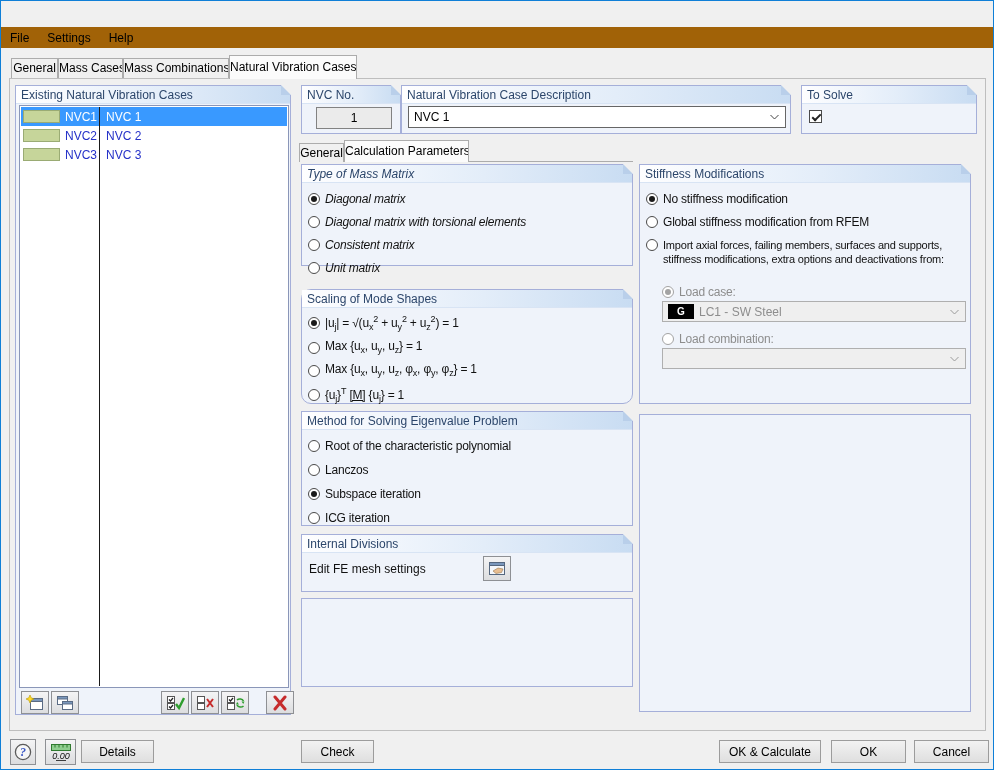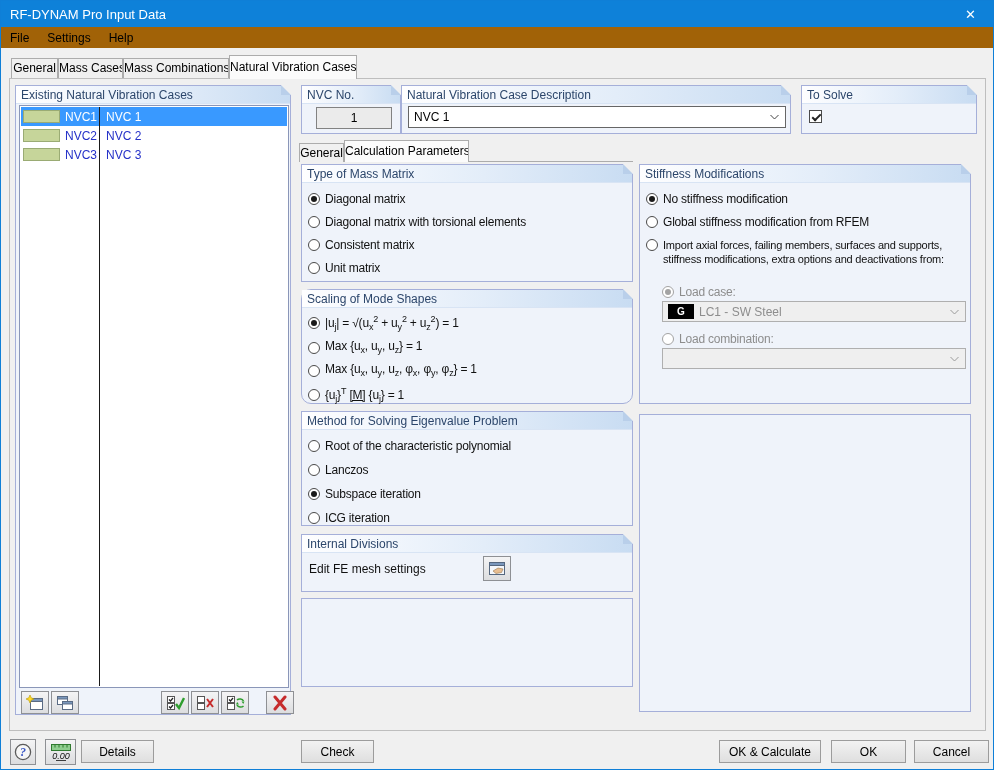--- a/index.html
+++ b/index.html
@@ -59,26 +59,20 @@
   
   .btn { position:absolute; background:linear-gradient(#F2F2F2,#DFDFDF); border:1px solid #9C9C9C; font-size:12px; color:#000; display:flex; align-items:center; justify-content:center; }
   .tbtn { position:absolute; background:linear-gradient(#F4F4F5,#DCDDDF); border:1px solid #8E9094; display:flex; align-items:center; justify-content:center; }
   svg { display:block; }
 </style>
 </head>
 <body>
 
 <div class="win">
 
-  <div class="titlebar">
-    <span class="title">RF-DYNAM Pro Input Data</span>
-    <div class="closebtn">
-      <span>✕</span>
-    </div>
-  </div>
 
   <div class="menubar">
     <span class="mitem">File</span>
     <span class="mitem">Settings</span>
     <span class="mitem">Help</span>
   </div>
 
   <div class="tab" style="left:10px; top:57px; width:47px; height:20px; line-height:19px;">General</div>
   <div class="tab" style="left:57px; top:57px; width:65px; height:20px; line-height:19px;">Mass Cases</div>
   <div class="tab" style="left:122px; top:57px; width:106px; height:20px; line-height:19px;">Mass Combinations</div>
@@ -175,21 +169,21 @@
 
   <div class="grp" style="left:800px; top:84px; width:176px; height:49px;">
     <div class="grp-h">To Solve</div>
     <div class="cb checked" style="position:absolute; left:7px; top:24px;"></div>
   </div>
 
   <div class="tabline" style="left:298px; top:160px; width:334px;"></div>
   <div class="tab" style="left:298px; top:142px; width:45px; height:19px; line-height:18px;">General</div>
   <div class="tab active" style="left:343px; top:139px; width:125px; height:22px; line-height:21px;">Calculation Parameters</div>
 
-  <div class="grp" style="left:300px; top:163px; width:332px; height:118px;">
+  <div class="grp" style="left:300px; top:163px; width:332px; height:102px;font-style:italic;">
     <div class="grp-h">Type of Mass Matrix</div>
     <div class="opt" style="top:27px;">
       <span class="radio checked"></span>
       <span class="lbl">Diagonal matrix</span>
     </div>
     <div class="opt" style="top:50px;">
       <span class="radio"></span>
       <span class="lbl">Diagonal matrix with torsional elements</span>
     </div>
     <div class="opt" style="top:73px;">

